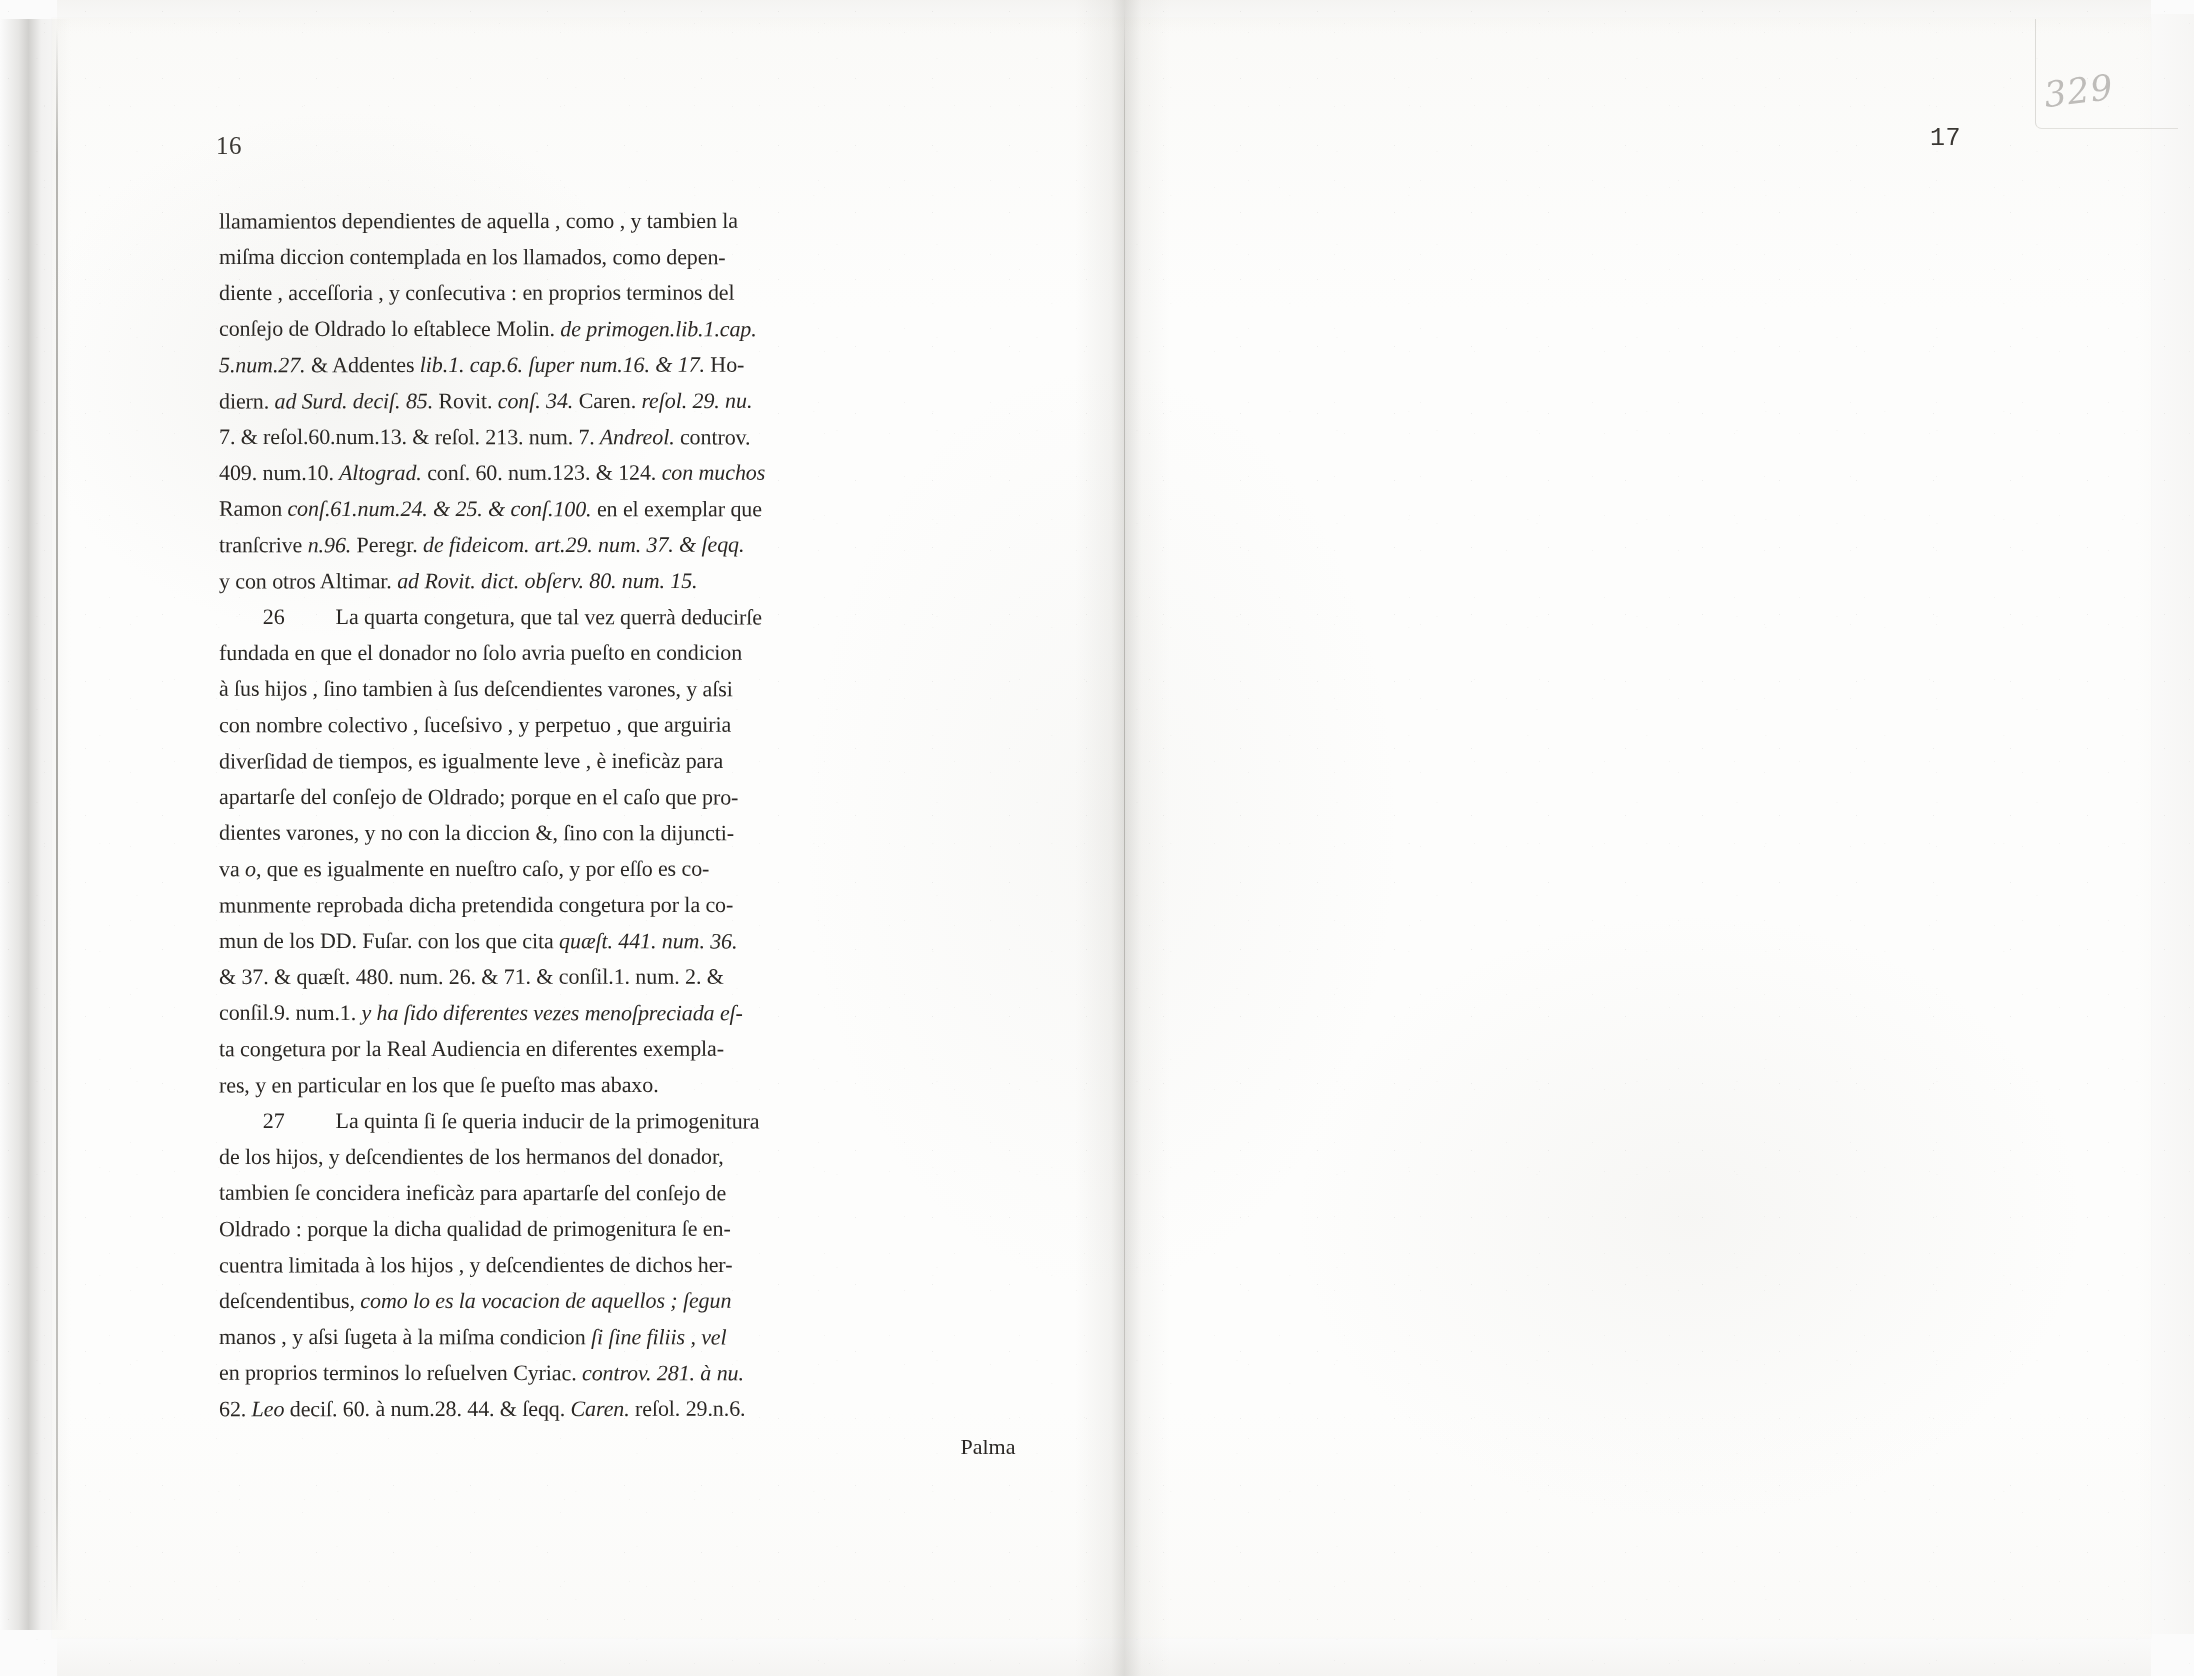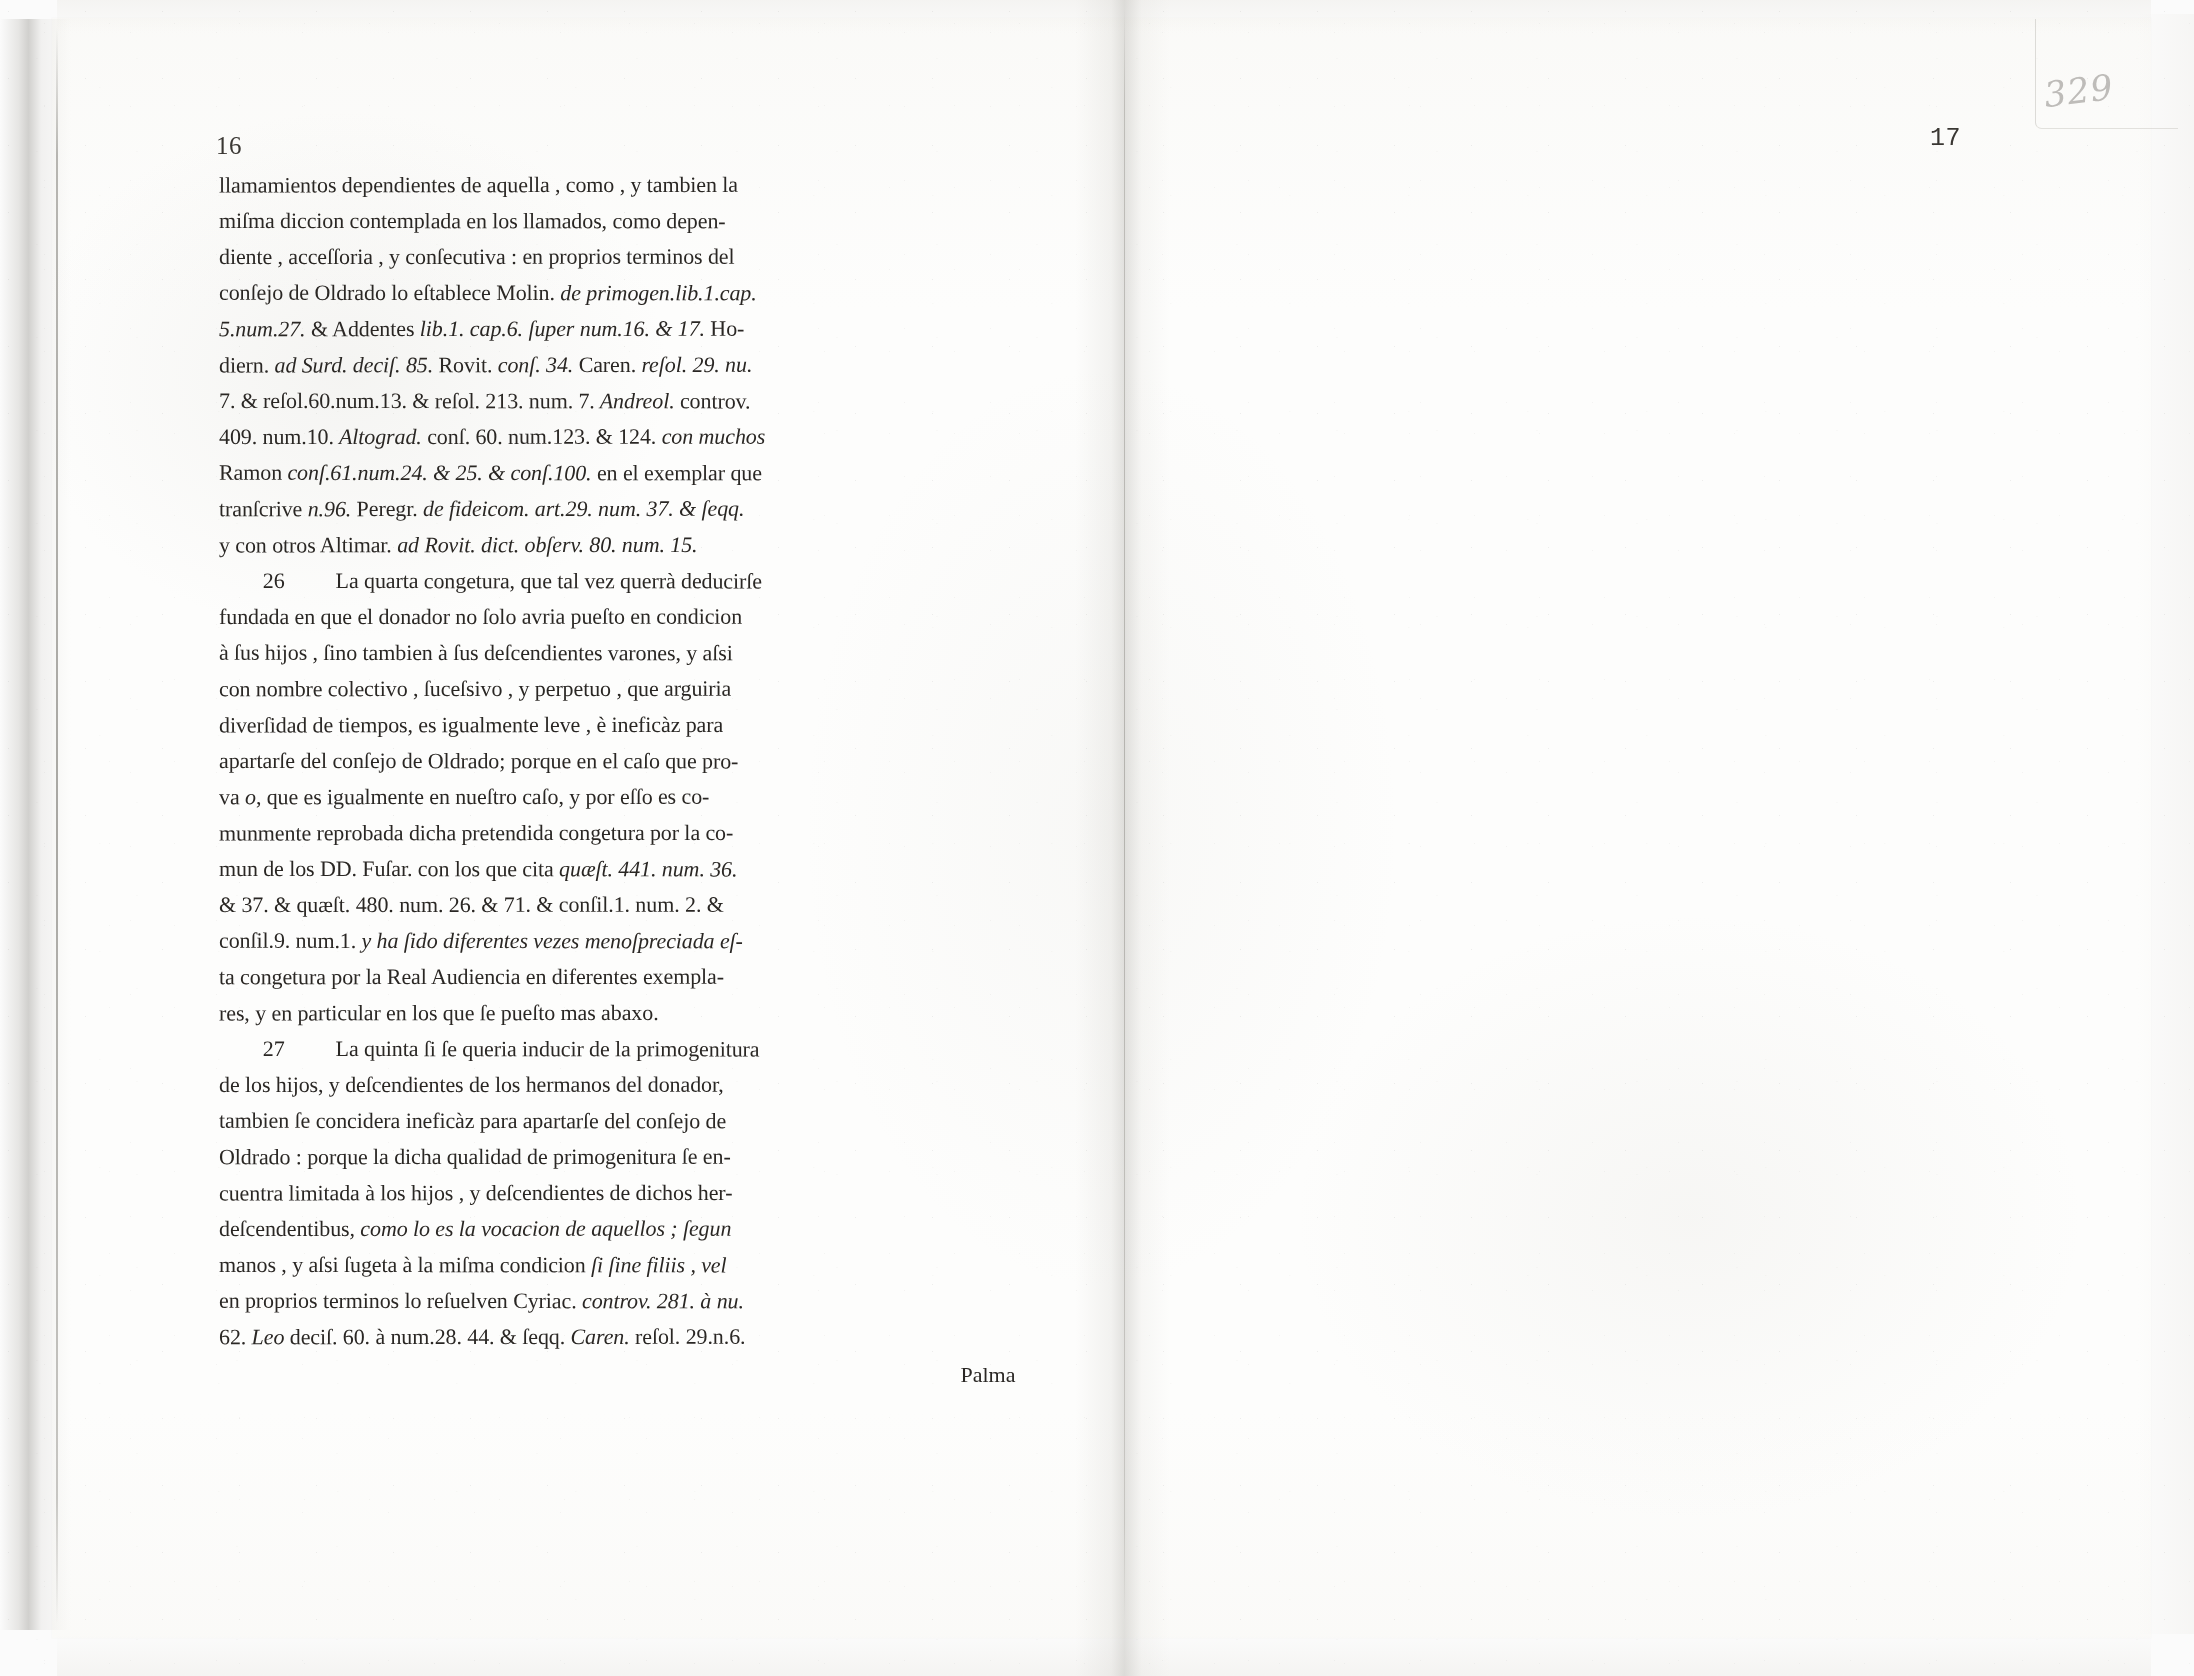--- a/index.html
+++ b/index.html
@@ -196,20 +196,21 @@
   }
 
   
   .textblock {
     position: absolute;
     color: #2a2724;
     font-size: 22px;
     line-height: 36px;
     text-align: left;
     font-family: "Liberation Serif", "DejaVu Serif", serif;
+    margin-top: 36px;
   }
   .tb-left {
     left: 219px;
     top: 167px;
     width: 805px;
   }
 
   .line {
     white-space: nowrap;
     display: block;
@@ -287,20 +288,21 @@
           <div class="line j3"><span>409. num.10.</span><span class="it"> Altograd. </span><span>conſ. 60. num.123. &amp; 124.</span><span class="it"> con muchos</span></div>
           <div class="line j4"><span>Ramon </span><span class="it">conſ.61.num.24. &amp; 25. &amp; conſ.100.</span><span> en el exemplar que</span></div>
           <div class="line j5"><span>tranſcrive </span><span class="it">n.96.</span><span> Peregr. </span><span class="it">de fideicom. art.29. num. 37.  &amp; ſeqq.</span></div>
           <div class="line j1"><span>y con otros Altimar. </span><span class="it">ad Rovit. dict. obſerv. 80. num. 15.</span></div>
           <div class="line j2">  <span class="para-num">26</span><span>  </span><span>La quarta congetura, que tal vez querrà  deducirſe</span></div>
           <div class="line j3"><span>fundada en que el donador no ſolo avria pueſto en condicion</span></div>
           <div class="line j4"><span>à ſus hijos , ſino tambien à ſus deſcendientes varones, y aſsi</span></div>
           <div class="line j5"><span>con nombre colectivo , ſuceſsivo , y perpetuo , que arguiria</span></div>
           <div class="line j1"><span>diverſidad de tiempos, es igualmente  leve , è ineficàz para</span></div>
           <div class="line j2"><span>apartarſe del conſejo de Oldrado; porque en el caſo que pro-</span></div>
+          <div class="line j4"><span>dientes varones, y no con la diccion &amp;, ſino con la dijuncti-</span></div>
           <div class="line j5"><span>va </span><span class="it">o</span><span>, que es igualmente en nueſtro caſo, y por eſſo es co-</span></div>
           <div class="line j1"><span>munmente reprobada dicha pretendida congetura por la co-</span></div>
           <div class="line j2"><span>mun de los DD. Fuſar. con los que cita </span><span class="it">quæſt. 441. num. 36.</span></div>
           <div class="line j3"><span>&amp; 37. &amp; quæſt. 480. num. 26.  &amp; 71. &amp; conſil.1.  num. 2. &amp;</span></div>
           <div class="line j4"><span>conſil.9. num.1.</span><span class="it"> y ha ſido diferentes vezes menoſpreciada eſ-</span></div>
           <div class="line j5"><span>ta congetura por la  Real Audiencia en diferentes exempla-</span></div>
           <div class="line j1"><span>res, y en particular en  los que ſe pueſto mas abaxo.</span></div>
           <div class="line j2">  <span class="para-num">27</span><span>  </span><span>La quinta ſi ſe queria inducir  de  la primogenitura</span></div>
           <div class="line j3"><span>de los hijos, y deſcendientes de los hermanos del  donador,</span></div>
           <div class="line j4"><span>tambien ſe concidera ineficàz para apartarſe del conſejo de</span></div>

